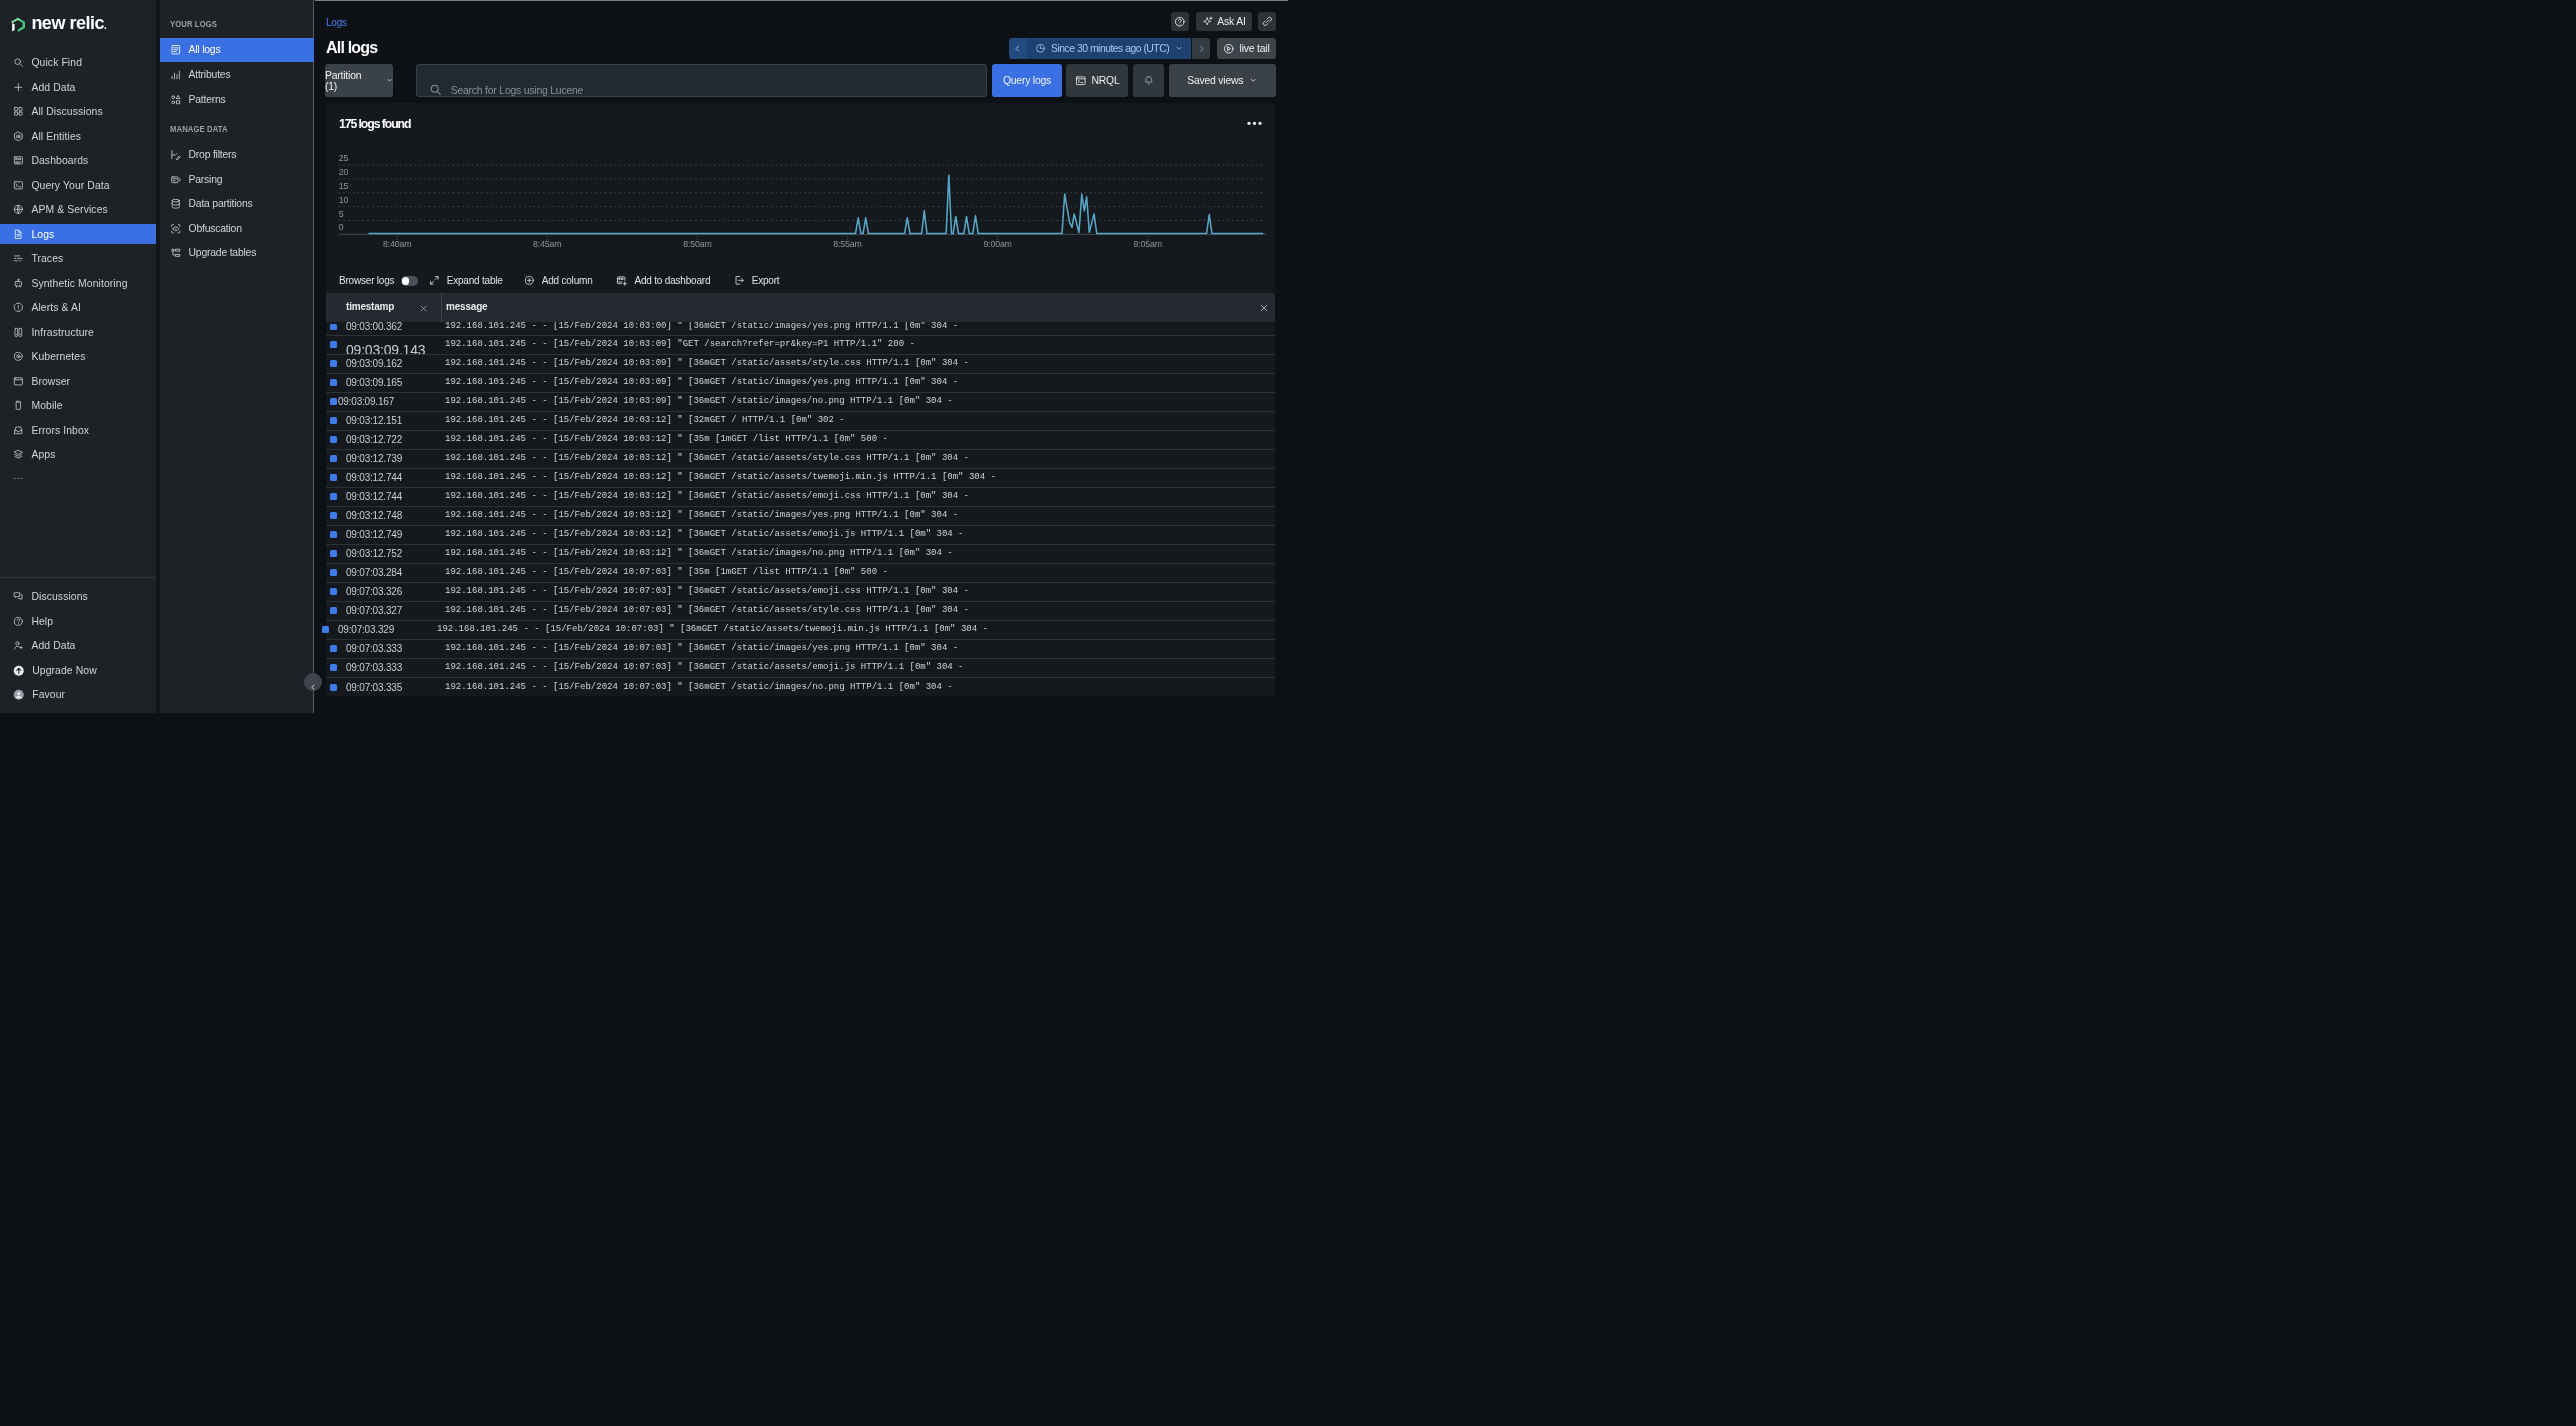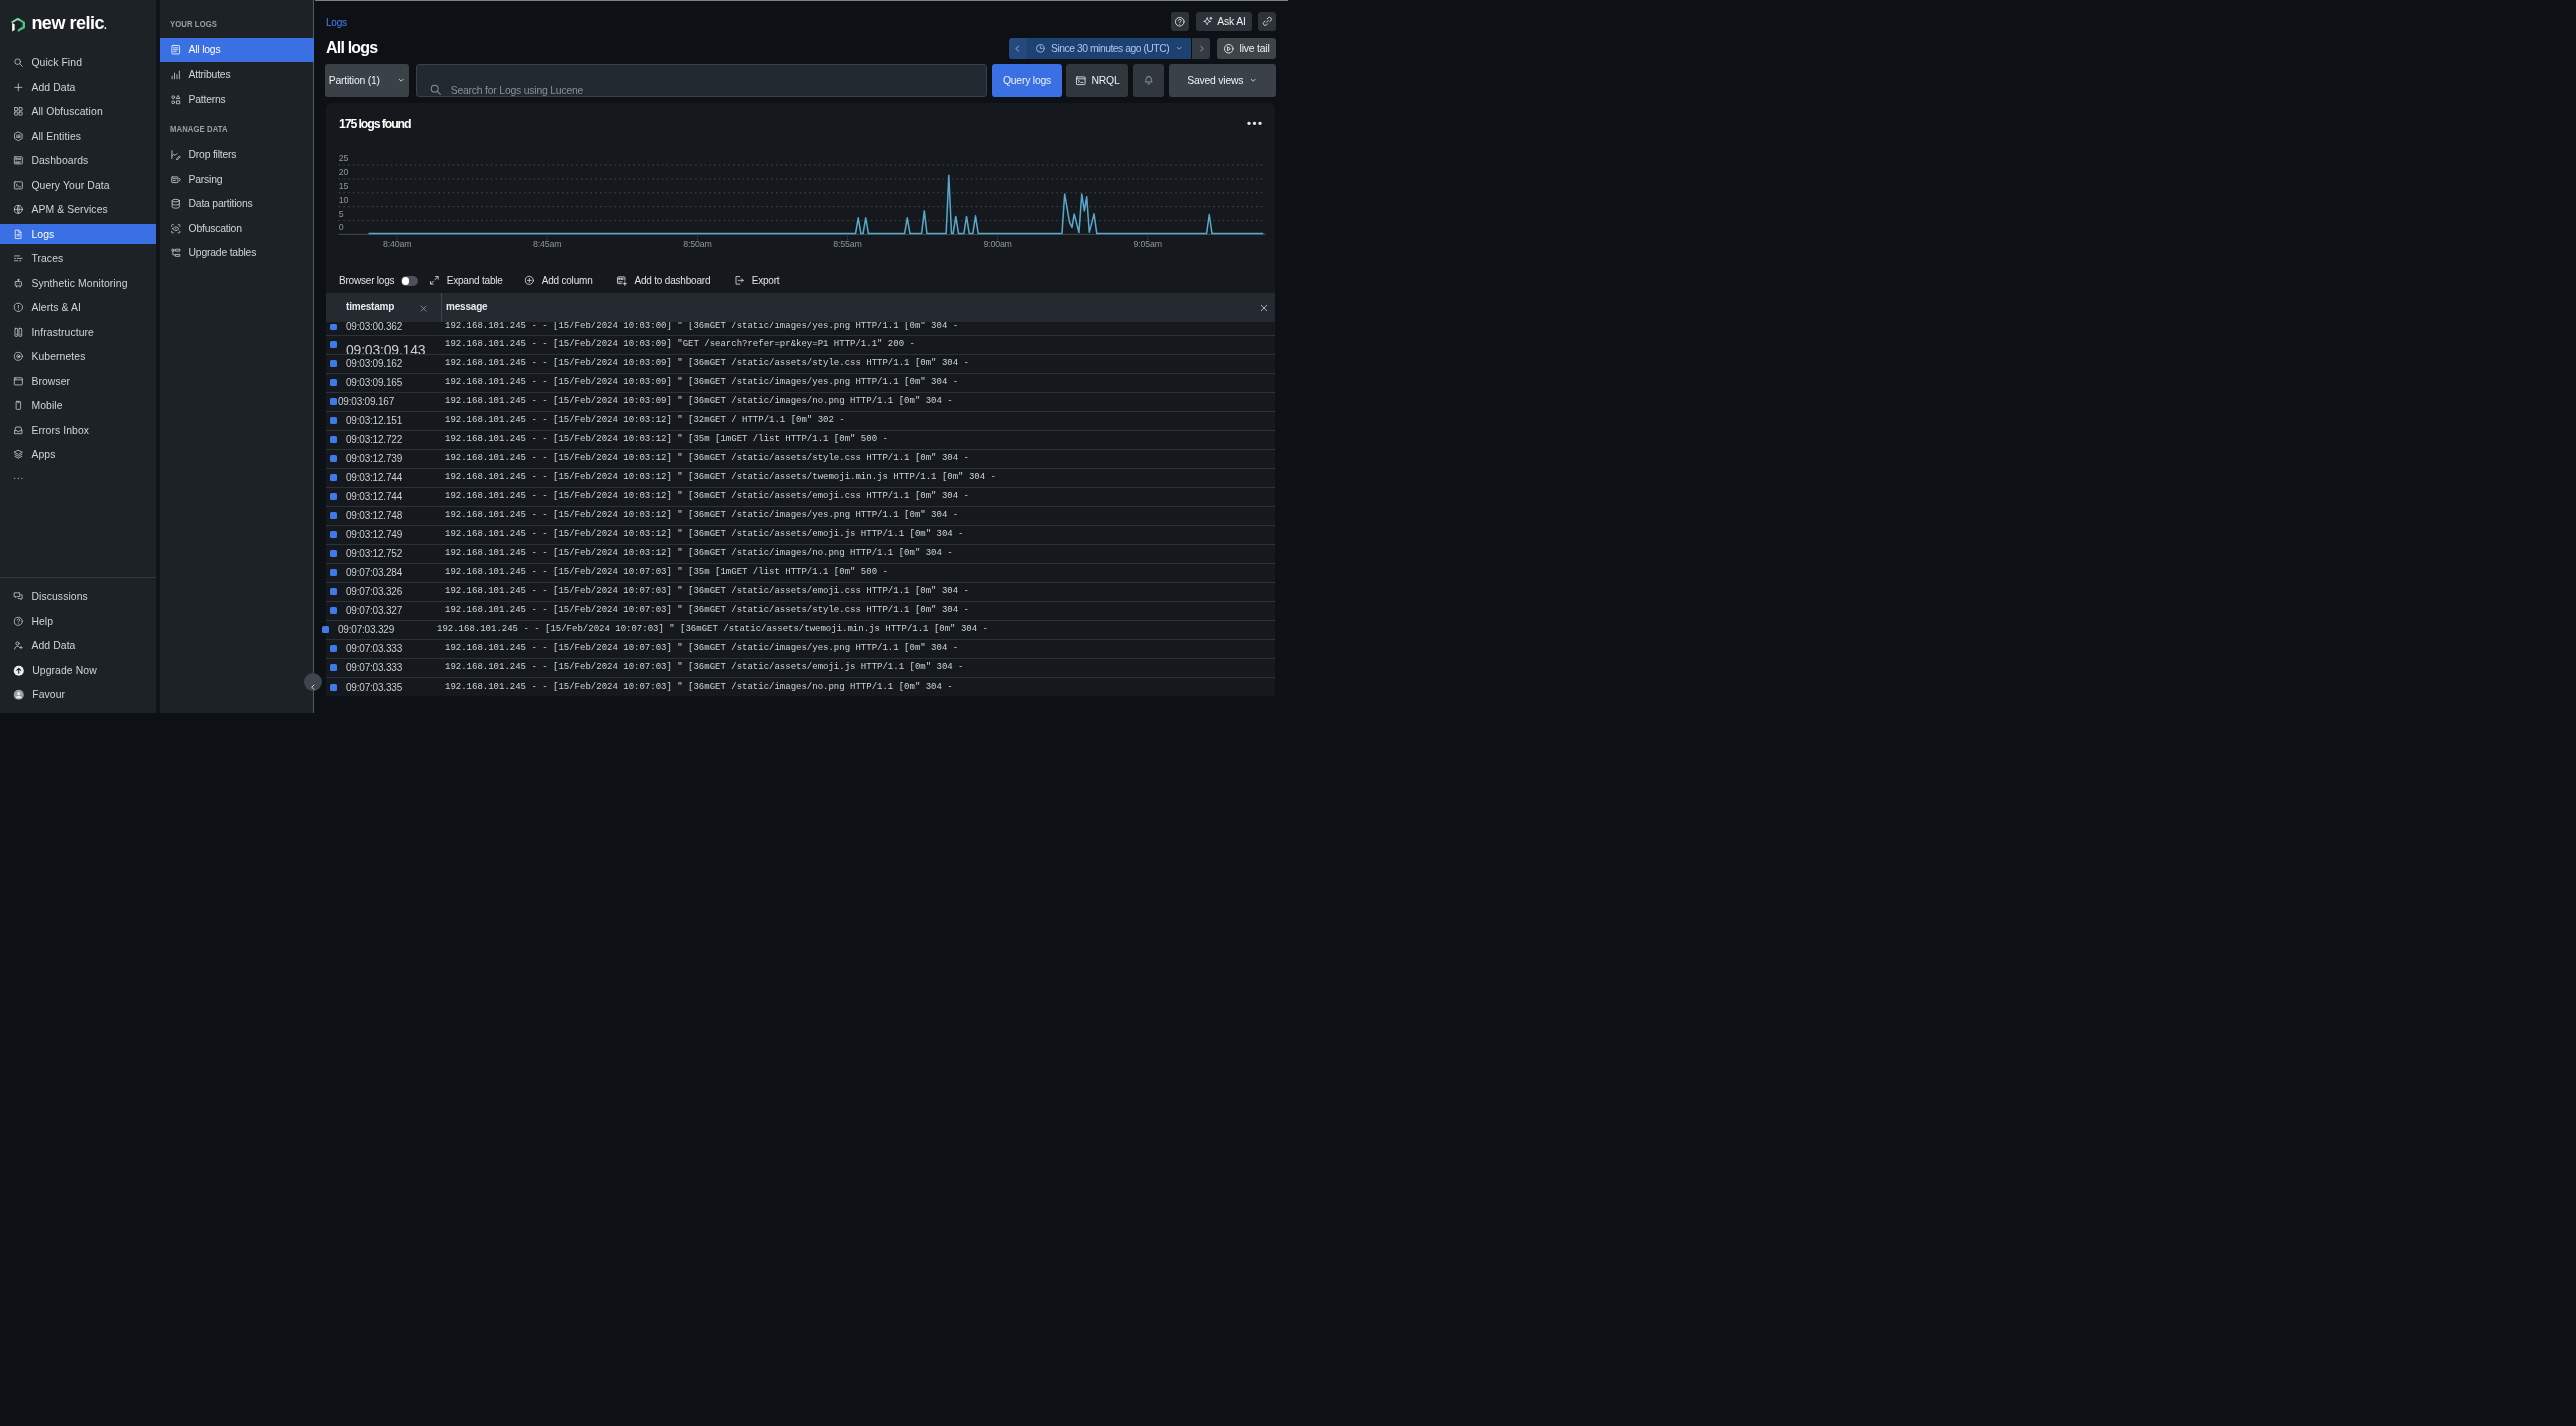--- a/index.html
+++ b/index.html
@@ -46,21 +46,21 @@
     </svg>
     <span>Add Data</span>
   </div>
 <div class="nav" style="top:99px;">
     <svg width="10.7" height="10.7" viewBox="0 0 24 24" fill="none" stroke="currentColor" stroke-width="1.7" stroke-linecap="round" stroke-linejoin="round">
       <rect x="3.5" y="3.5" width="7" height="7" rx="1"></rect>
       <rect x="13.5" y="3.5" width="7" height="7" rx="1"></rect>
       <rect x="3.5" y="13.5" width="7" height="7" rx="1"></rect>
       <rect x="13.5" y="13.5" width="7" height="7" rx="1"></rect>
     </svg>
-    <span>All Obfuscation</span>
+    <span>All Discussions</span>
   </div>
 <div class="nav" style="top:124px;">
     <svg width="10.7" height="10.7" viewBox="0 0 24 24" fill="none" stroke="currentColor" stroke-width="1.7" stroke-linecap="round" stroke-linejoin="round">
       <path d="M12 2.2 20.6 7.1v9.8L12 21.8 3.4 16.9V7.1z"></path>
       <path d="M7.6 9.3h.02M10.6 9.3h5.6M7.6 12h.02M10.6 12h5.6M7.6 14.7h.02M10.6 14.7h5.6"></path>
     </svg>
     <span>All Entities</span>
   </div>
 <div class="nav" style="top:148px;">
     <svg width="10.7" height="10.7" viewBox="0 0 24 24" fill="none" stroke="currentColor" stroke-width="1.7" stroke-linecap="round" stroke-linejoin="round">
@@ -315,21 +315,21 @@
       <path d="M9.5 5.5 16 12l-6.5 6.5"></path>
     </svg>
   </div>
 <div class="btn" style="left:1217px;top:38px;width:59px;height:21px;background:#3d444a;font-size:10.4px;gap:4.6px">
     <svg width="11.5" height="11.5" viewBox="0 0 24 24" fill="none" stroke="currentColor" stroke-width="1.8" stroke-linecap="round" stroke-linejoin="round">
       <circle cx="12" cy="12" r="9"></circle>
       <path d="M10 8.2 15.5 12 10 15.8z"></path>
     </svg>
     <span>live tail</span>
   </div>
-<div class="btn" style="left:325px;top:64px;width:84px;height:33px;background:#3a4147;font-size:10.4px;gap:17px">
+<div class="btn" style="left:325px;top:64px;width:68px;height:33px;background:#3a4147;font-size:10.4px;gap:17px">
     <span>Partition (1)</span>
     <svg width="8.4" height="8.4" viewBox="0 0 24 24" fill="none" stroke="currentColor" stroke-width="2.2" stroke-linecap="round" stroke-linejoin="round">
       <path d="M6.5 9.5 12 15l5.5-5.5"></path>
     </svg>
   </div>
 <div class="abs flex" style="left:416px;top:64px;width:571px;height:33px;background:#232930;border:0.8px solid #3a4149;border-radius:3.1px;padding-left:12.3px;gap:8.4px;color:#87909a">
     <svg width="13" height="13" viewBox="0 0 24 24" fill="none" stroke="currentColor" stroke-width="1.9" stroke-linecap="round" stroke-linejoin="round">
       <circle cx="10.5" cy="10.5" r="6.3"></circle>
       <path d="M15.3 15.3 21 21"></path>
     </svg>

